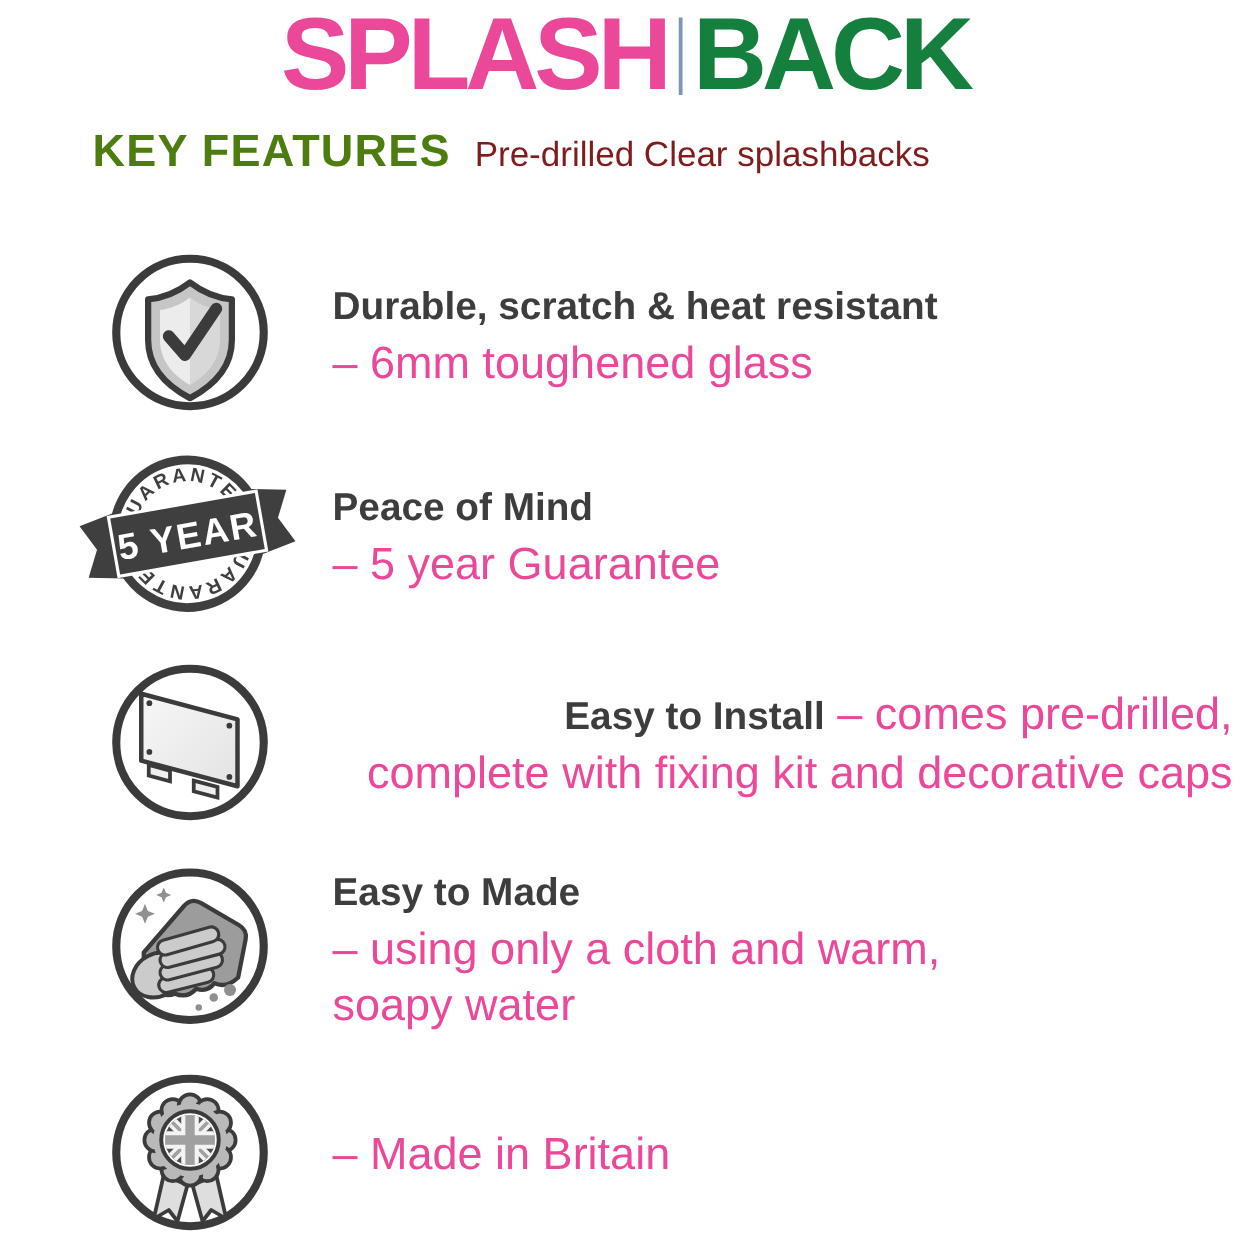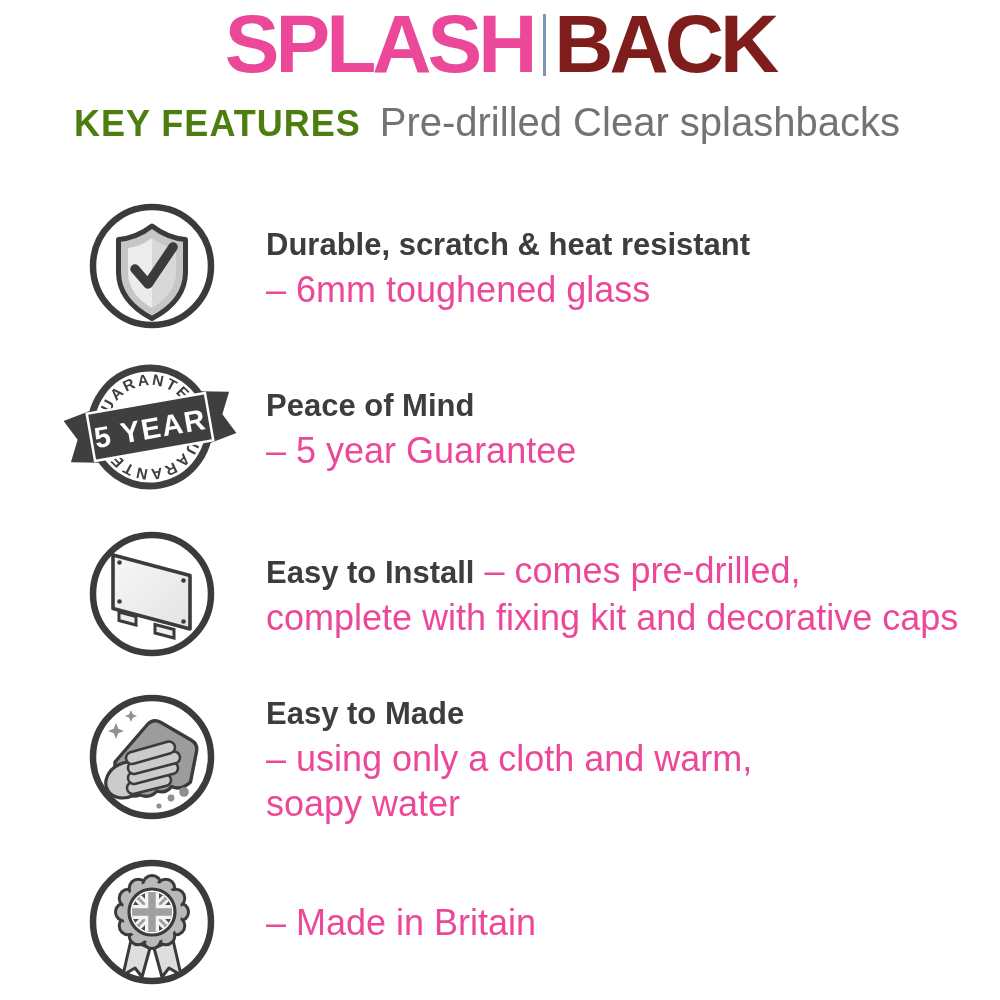--- a/index.html
+++ b/index.html
@@ -4,36 +4,36 @@
 <style>
   html,body{margin:0;padding:0;background:#ffffff;}
   .page{
     position:relative;width:1000px;height:1000px;background:#ffffff;overflow:hidden;
     font-family:"Liberation Sans",sans-serif;
   }
   
   .logo{position:absolute;top:2px;left:0;width:100%;display:flex;justify-content:center;align-items:flex-start;}
   .logo-part{font-size:82px;font-weight:bold;letter-spacing:-4px;line-height:84px;}
   .logo-dark{color:#ec4899;}
-  .logo-blue{color:#7f1d1d;}
+  .logo-blue{color:#15803d;}
   .logo-divider{width:3px;height:62px;background:#7d96b5;margin:12px 8px 0 10px;}
   
   .heading{position:absolute;left:74px;top:100px;display:flex;align-items:baseline;gap:19px;white-space:nowrap;}
   .heading-key{font-size:36px;color:#4d7c0f;letter-spacing:1px;font-weight:bold;}
-  .heading-sub{font-size:40px;color:#737373;}
+  .heading-sub{font-size:28px;color:#7f1d1d;}
   
   .row{position:absolute;left:70px;display:flex;align-items:center;margin-left:16px;}
   .row .icon-cell{flex:0 0 132px;width:132px;}
   .row .text-cell{margin-left:48px;width:720px;}
   .row-badge{left:46px;}
   .row-badge .icon-cell{flex:0 0 176px;width:176px;}
   .row-badge .text-cell{margin-left:28px;}
   .r1{top:200px;height:132px;}
   .r2{top:352px;height:150px;}
-  .r3{top:528px;height:132px;}
+  .r3{top:528px;height:132px;text-align:right;}
   .r4{top:688px;height:138px;}
   .r5{top:854px;height:136px;}
   .f-title{font-weight:bold;font-size:31px;color:#3d3d3d;line-height:45px;}
   .f-body{font-weight:normal;font-size:36px;color:#ec4899;line-height:45px;}
   svg{display:block;}
   .arc-text{font-size:15.5px;font-weight:bold;letter-spacing:2.2px;fill:#3f3f3f;}
   .ribbon-text{font-size:29px;font-weight:bold;letter-spacing:1.5px;fill:#ffffff;}
 </style>
 </head>
 <body>

